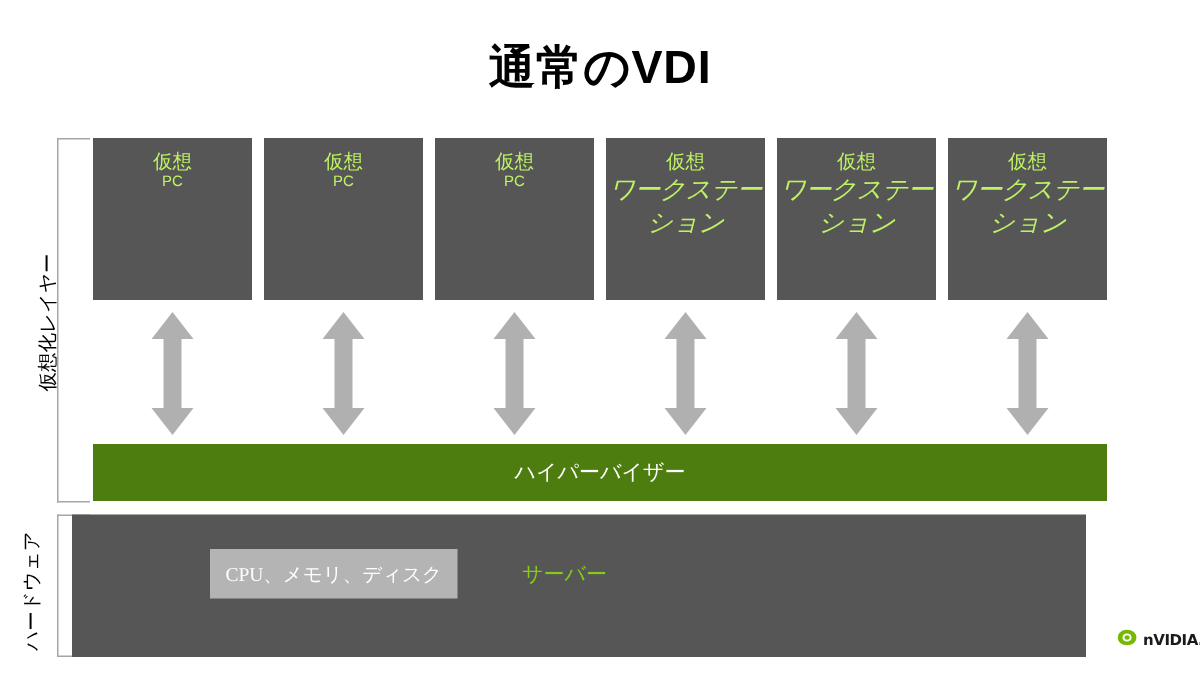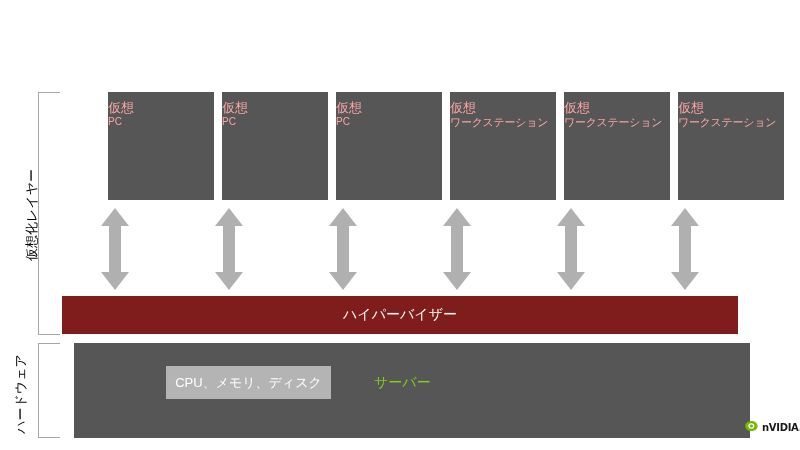--- a/index.html
+++ b/index.html
@@ -85,63 +85,63 @@
     top: 92px;
     width: 676px;
     height: 108px;
   }
   .vm-box {
     position: absolute;
     top: 0;
     width: 106px;
     height: 108px;
     background: #565656;
-    color: #fca5a5;
-    text-align: left;
+    color: #bef264;
+    text-align: center;
     box-sizing: border-box;
     padding-top: 8px;
     line-height: 1.25;
-    margin-left: 46px;
   }
   .vm-box .l1 { display: block; font-size: 13px; }
   .vm-box .l2 { display: block; font-size: 10px; }
-  .vm-box.small .l2 { font-size: 11px; letter-spacing: -0.3px; }
+  .vm-box.small .l2 { font-size: 17px; letter-spacing: -0.3px; font-style: italic; }
 
   
   .arrow {
     position: absolute;
     top: 208px;
     width: 30px;
     height: 82px;
   }
   .arrow svg { display: block; }
 
   
   .hypervisor {
     position: absolute;
     left: 62px;
     top: 296px;
     width: 676px;
     height: 38px;
-    background: #7f1d1d;
+    background: #4d7c0f;
     color: #ffffff;
     font-size: 14px;
     display: flex;
     align-items: center;
     justify-content: center;
   }
 
   
   .server {
     position: absolute;
-    left: 74px;
+    left: 48px;
     top: 343px;
     width: 676px;
     height: 95px;
     background: #565656;
+    font-family: Liberation Serif, serif;
   }
   .cpu-chip {
     position: absolute;
     left: 92px;
     top: 23px;
     width: 165px;
     height: 33px;
     background: #b4b4b4;
     color: #ffffff;
     font-size: 13px;
@@ -174,20 +174,21 @@
     color: #1a1a1a;
     letter-spacing: -0.3px;
     font-family: "DejaVu Sans", sans-serif;
   }
 </style>
 </head>
 <body>
 
 <div id="slide">
 
+  <div class="slide-title">通常のVDI</div>
 
   <div class="bracket virt"></div>
   <div class="side-label virt">仮想化レイヤー</div>
 
   <div class="bracket hw"></div>
   <div class="side-label hw">ハードウェア</div>
 
   <div class="vm-row">
     <div class="vm-box" style="left:0px;">
       <span class="l1">仮想</span>

